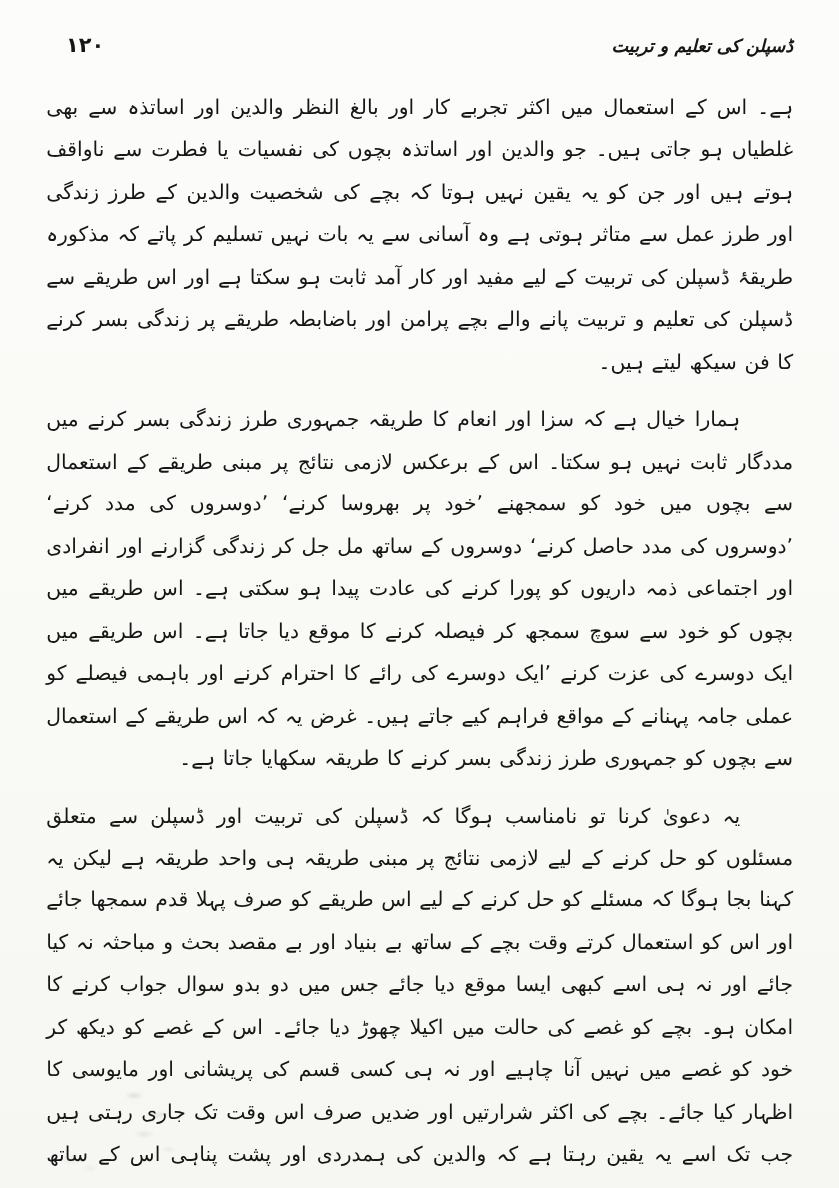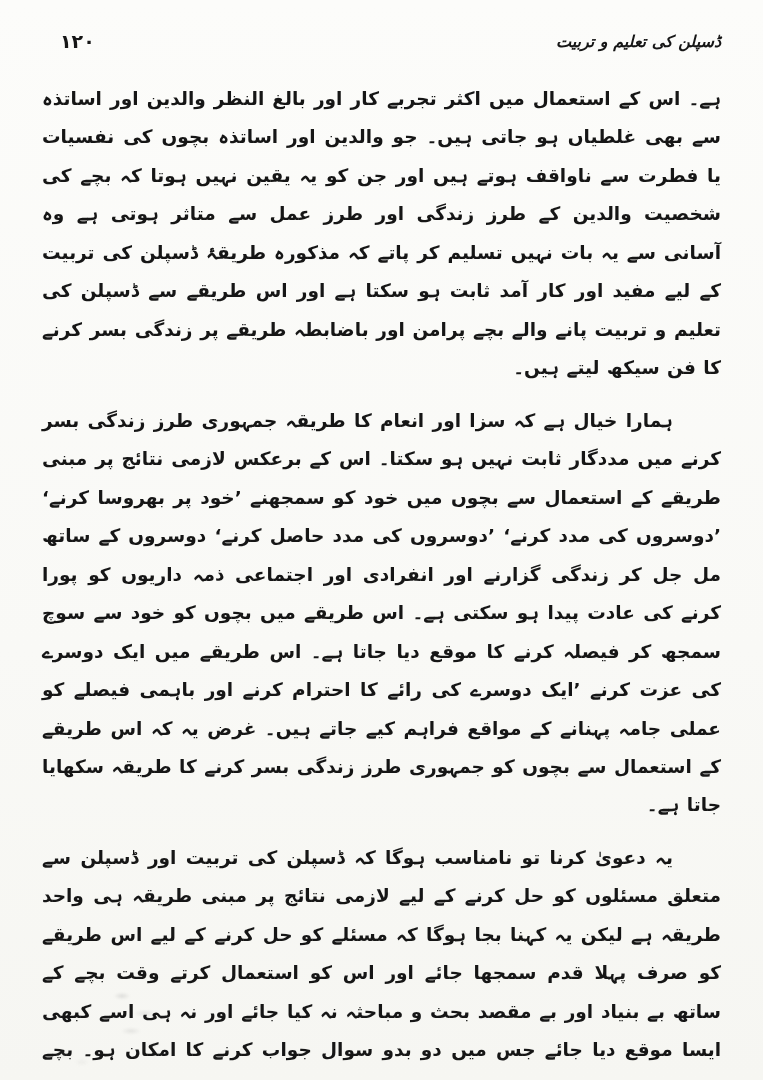--- a/index.html
+++ b/index.html
@@ -49,21 +49,20 @@
   .page-body {
     position: relative;
   }
   .para {
     margin: 0 0 14px 0;
     font-size: 18.5px;
     line-height: 2.08;
     text-align: justify;
     text-justify: inter-word;
     word-spacing: 1px;
-    font-weight: bold;
   }
   .para.indent {
     text-indent: 2.6em;
   }
   
   .smudge {
     position: absolute;
     pointer-events: none;
     opacity: 0.5;
   }

